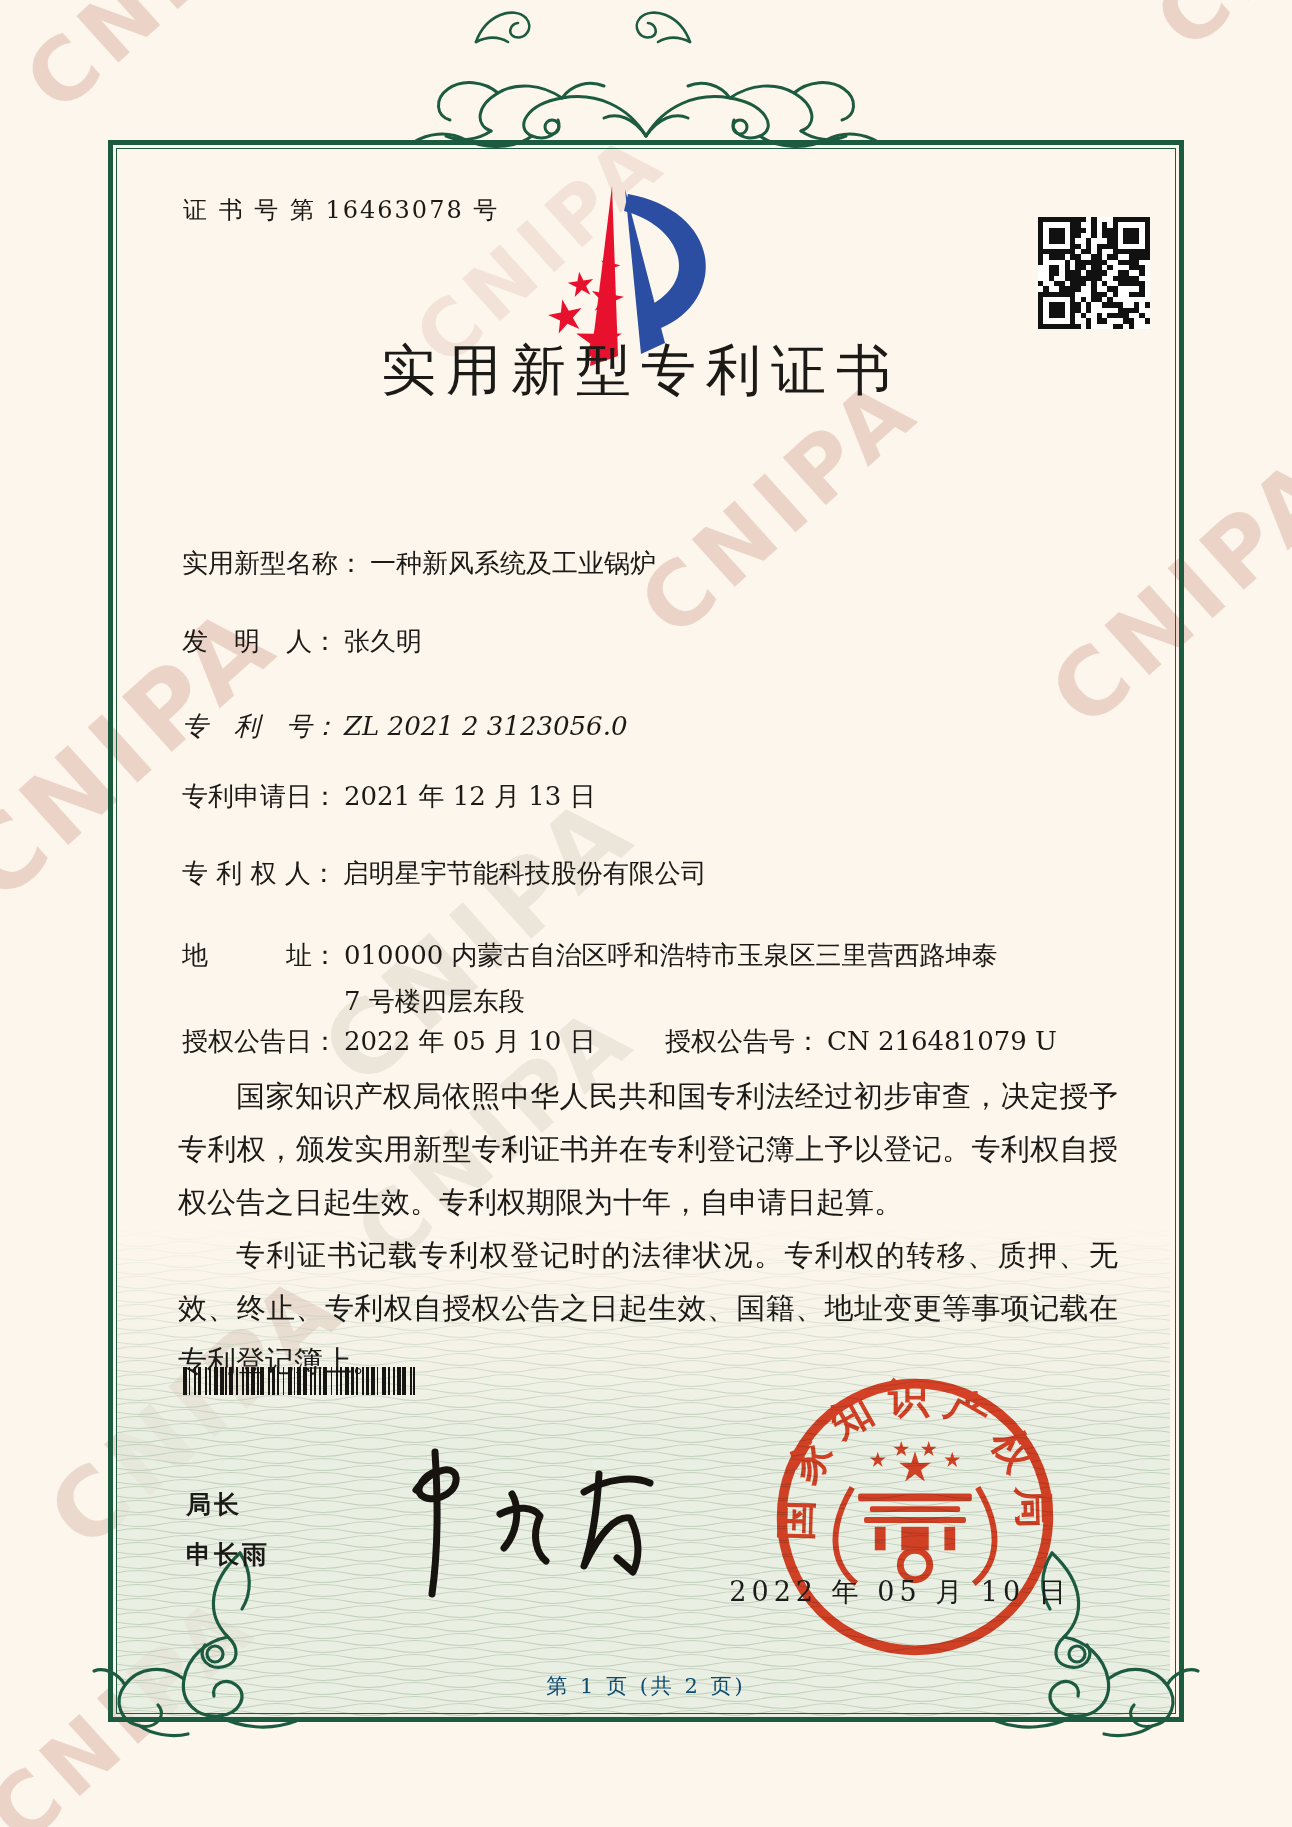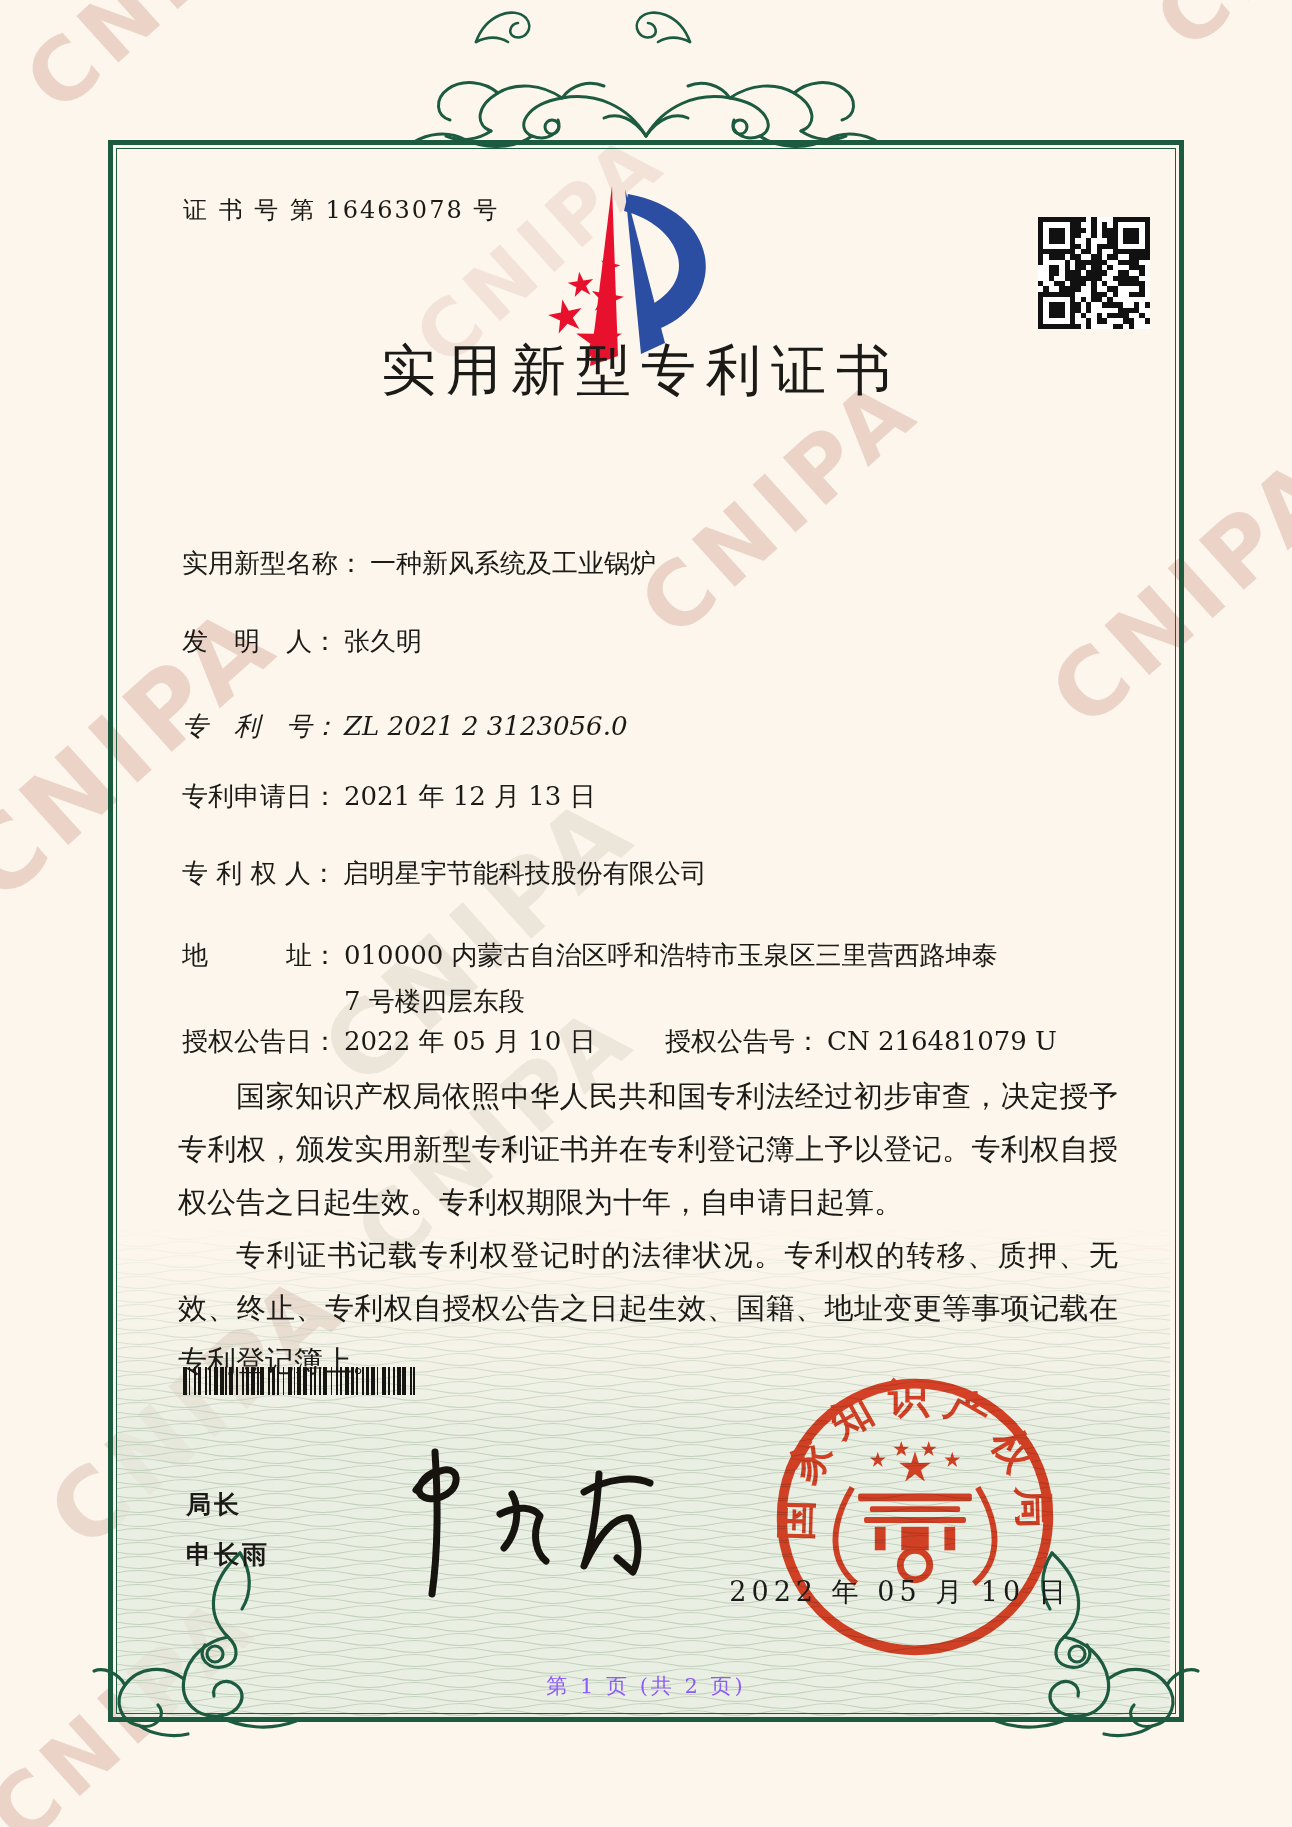--- a/index.html
+++ b/index.html
@@ -70,21 +70,21 @@
   font-size:25px;font-weight:700;letter-spacing:3px;
 }
 .sig-svg{position:absolute;left:388px;top:1444px;z-index:4;}
 
 .seal{position:absolute;left:768px;top:1370px;z-index:5;mix-blend-mode:multiply;opacity:.95;}
 .seal-date{
   position:absolute;left:690px;top:1574px;width:420px;z-index:6;text-align:center;
   font-size:27px;letter-spacing:5px;color:#1b1b1b;
 }
 
-.page-num{position:absolute;left:108px;width:1076px;top:1672px;z-index:3;text-align:center;font-size:21px;letter-spacing:3px;color:#8b5cf6;}
+.page-num{position:absolute;left:108px;width:1076px;top:1672px;z-index:3;text-align:center;font-size:21px;letter-spacing:3px;color:#0c4a6e;}
 .cont-box{
   position:absolute;left:452px;top:1736px;width:340px;height:52px;z-index:3;
   background:#ffffff;text-align:center;line-height:52px;font-size:24px;letter-spacing:4px;
 }
 </style>
 </head>
 <body>
 
 <div class="page">
 

